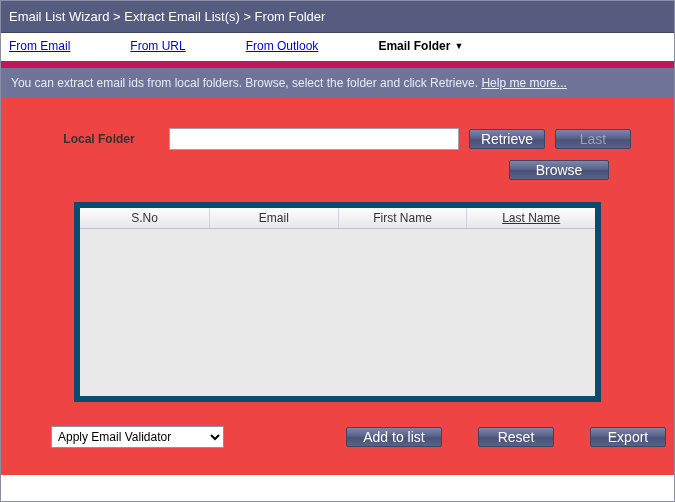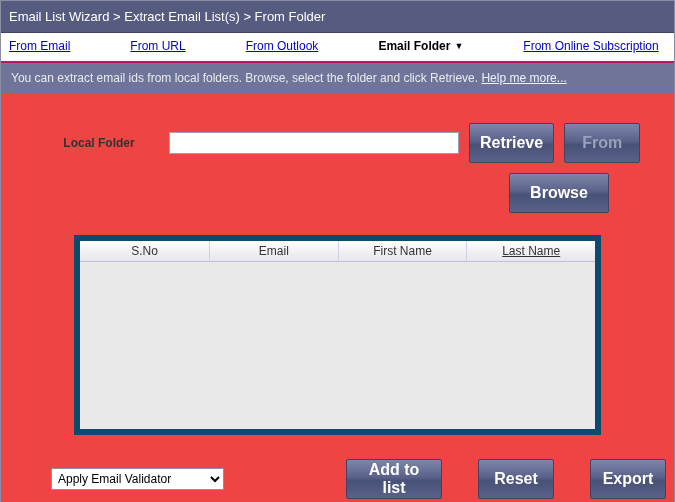--- a/index.html
+++ b/index.html
@@ -25,21 +25,21 @@
     font-weight: normal;
     font-size: 13px;
     padding: 8px 8px;
     border-bottom: 1px solid #3f445f;
   }
   .tabbar {
     background: #fff;
     padding: 4px 2px 6px 2px;
     display: flex;
     gap: 0;
-    border-bottom: 2px solid #be185d;
+    border-bottom: 7px solid #be185d;
   }
   .tabbar a, .tabbar .tab-active {
     flex: 0 0 auto;
     padding: 2px 6px;
     font-size: 12px;
     text-decoration: underline;
     color: #0000cc;
     cursor: pointer;
     white-space: nowrap;
   }
@@ -95,25 +95,25 @@
     height: 22px;
     border: 1px solid #9aa0b8;
     background: #fff;
     padding: 2px 4px;
     font-size: 12px;
   }
   .btn {
     display: inline-flex;
     align-items: center;
     justify-content: center;
-    height: 40px;
+    height: 20px;
     min-width: 76px;
     color: #fff;
-    font-weight: bold;
-    font-size: 16px;
+    font-weight: normal;
+    font-size: 14px;
     border: 1px solid #3d4563;
     background: linear-gradient(to bottom, #7d86a9 0%, #5a628a 45%, #485176 55%, #5a628a 100%);
     border-radius: 2px;
     cursor: pointer;
     padding: 0 10px;
   }
   .btn.disabled {
     color: #9aa1b8;
     cursor: default;
   }
@@ -178,34 +178,33 @@
   <div class="titlebar">Email List Wizard &gt; Extract Email List(s) &gt; From Folder</div>
 
   <div class="tabbar">
     <a class="tab-from-email">From Email</a>
     <a class="tab-from-url">From URL</a>
     <a class="tab-from-outlook">From Outlook</a>
     <span class="tab-active tab-from-folder">
       <span>Email Folder</span>
       <span class="dropdown-icon">▼</span>
     </span>
-    <a class="tab-from-online">From Online Subscription</a>
   </div>
 
   <div class="infobar">
     <span>You can extract email ids from local folders. Browse, select the folder and click Retrieve. </span><a>Help me more...</a>
   </div>
 
   <div class="body-area">
 
     <div class="row">
       <div class="local-label">Local Folder</div>
       <input class="path-input" type="text" value="" style="">
       <button class="btn">Retrieve</button>
-      <button class="btn disabled">From</button>
+      <button class="btn disabled">Last</button>
     </div>
 
     <div class="browse-row">
       <button class="btn" style="min-width:100px">Browse</button>
     </div>
 
     <div class="table-wrap">
       <div class="thead">
         <div class="th sno">S.No</div>
         <div class="th">Email</div>

